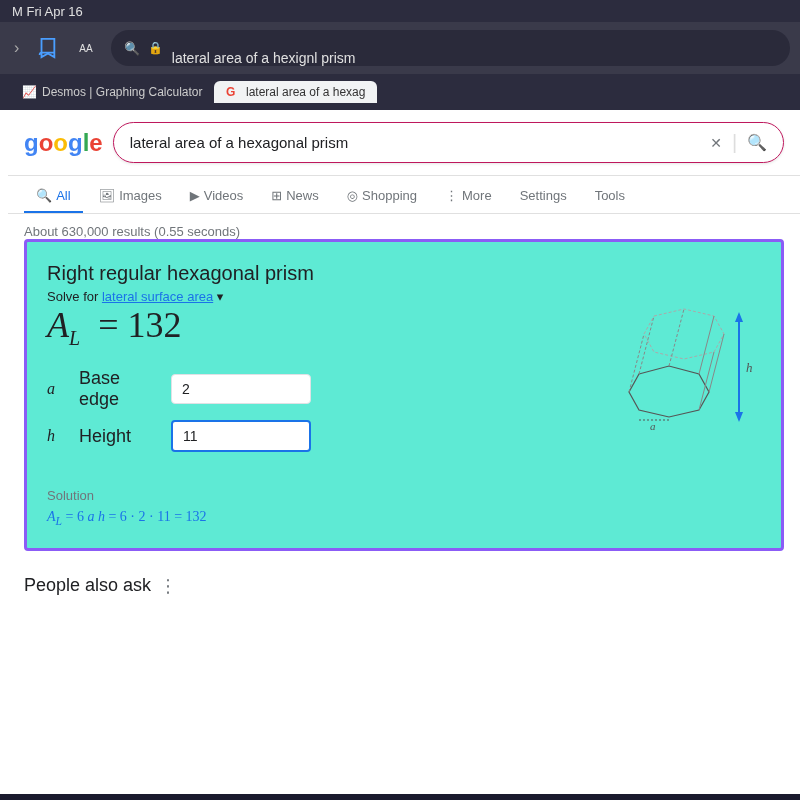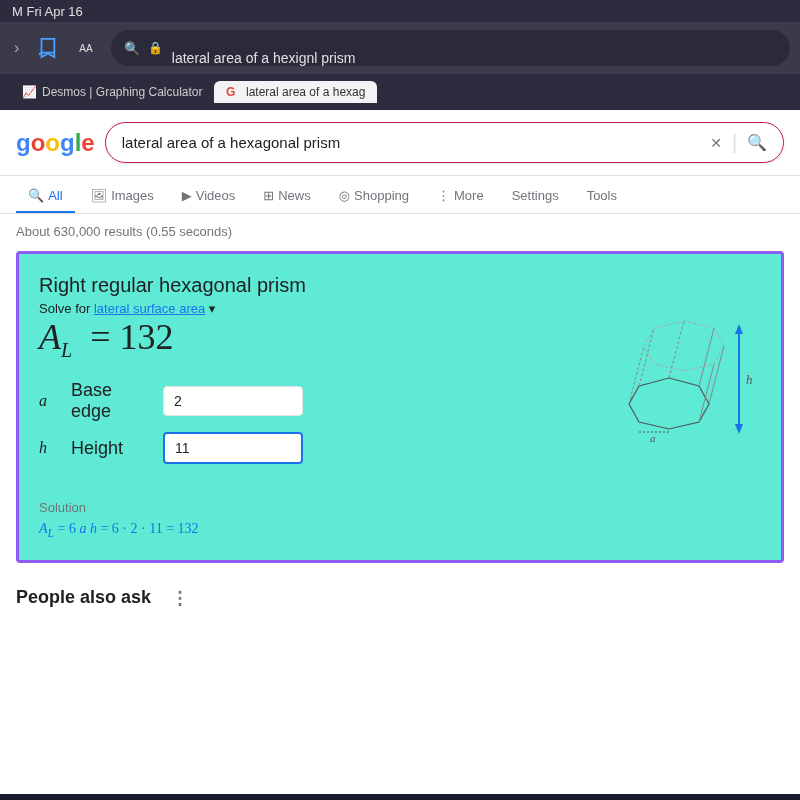--- a/index.html
+++ b/index.html
@@ -121,20 +121,21 @@
       width: 14px;
       height: 14px;
       flex-shrink: 0;
     }
 
     
     .page-content {
       background: #fff;
       height: calc(800px - 28px - 52px - 36px);
       overflow-y: auto;
+      padding-left: 8px;
     }
 
     
     .google-header {
       display: flex;
       align-items: center;
       padding: 12px 16px;
       gap: 10px;
       border-bottom: 1px solid #e0e0e0;
     }
@@ -213,21 +214,21 @@
     }
 
     
     .results-area {
       padding: 10px 16px;
     }
 
     .results-count {
       font-size: 13px;
       color: #70757a;
-      margin-bottom: 12px;
+      margin-bottom: 0;
     }
 
     
     .calc-card {
       border: 3px solid #8b5cf6;
       border-radius: 4px;
       padding: 20px;
       margin-bottom: 16px;
       background: #5eead4;
     }
@@ -314,24 +315,24 @@
 
     .solution-formula {
       font-size: 14px;
       color: #1a73e8;
       font-family: 'Times New Roman', serif;
     }
 
     .people-ask {
       display: flex;
       align-items: center;
-      gap: 20px;
+      gap: 8px;
       font-size: 18px;
       color: #202124;
-      font-weight: 700;
+      font-weight: 400;
       padding: 8px 0;
     }
 
     .people-ask .more-dots {
       color: #70757a;
       font-size: 18px;
       cursor: pointer;
     }
 
     

